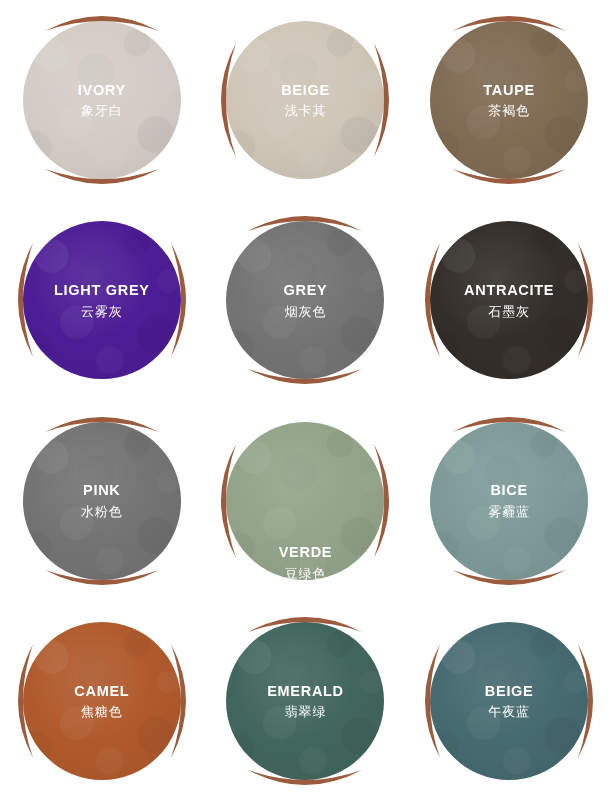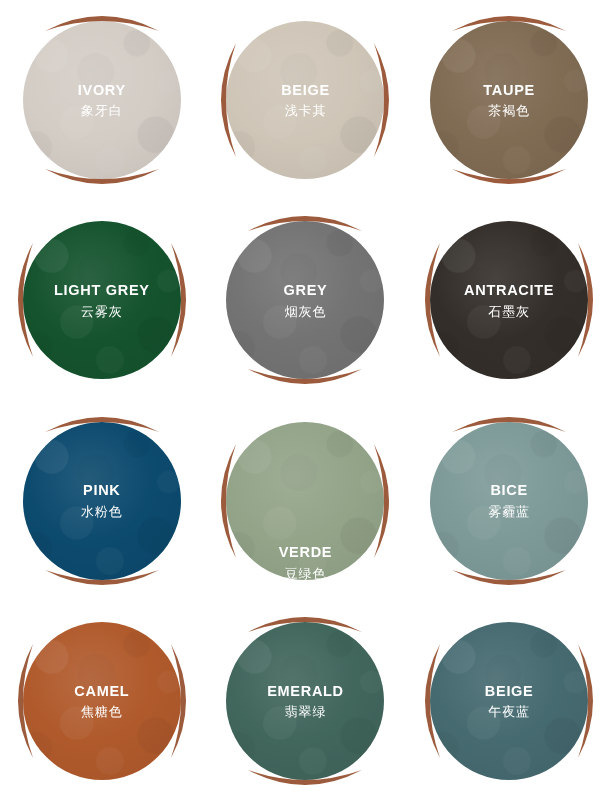--- a/index.html
+++ b/index.html
@@ -161,21 +161,21 @@
         </div>
       </div>
     </div>
     <div class="swatch-cell">
       <div class="arcs">
         <svg viewBox="0 0 190 190">
           <path d="M 26 38 Q -4 95 26 152 Q 6 95 26 38 Z" fill="#9c5b3c"></path>
           <path d="M 164 38 Q 194 95 164 152 Q 184 95 164 38 Z" fill="#9c5b3c"></path>
         </svg>
       </div>
-      <div class="disc" style="background: #14532d; justify-content: center;">
+      <div class="disc" style="background: #4c1d95; justify-content: center;">
         <div class="grain"></div>
         <div class="vignette"></div>
         <div class="labels">
           <div class="name-en">LIGHT GREY</div>
           <div class="name-zh">云雾灰</div>
         </div>
       </div>
     </div>
     <div class="swatch-cell">
       <div class="arcs">
@@ -209,21 +209,21 @@
         </div>
       </div>
     </div>
     <div class="swatch-cell">
       <div class="arcs">
         <svg viewBox="0 0 190 190">
           <path d="M 38 26 Q 95 -4 152 26 Q 95 6 38 26 Z" fill="#9c5b3c"></path>
           <path d="M 38 164 Q 95 194 152 164 Q 95 184 38 164 Z" fill="#9c5b3c"></path>
         </svg>
       </div>
-      <div class="disc" style="background: #0c4a6e; align-items: center;">
+      <div class="disc" style="background: #737373; align-items: center;">
         <div class="grain"></div>
         <div class="vignette"></div>
         <div class="labels">
           <div class="name-en">PINK</div>
           <div class="name-zh">水粉色</div>
         </div>
       </div>
     </div>
     <div class="swatch-cell">
       <div class="arcs">

